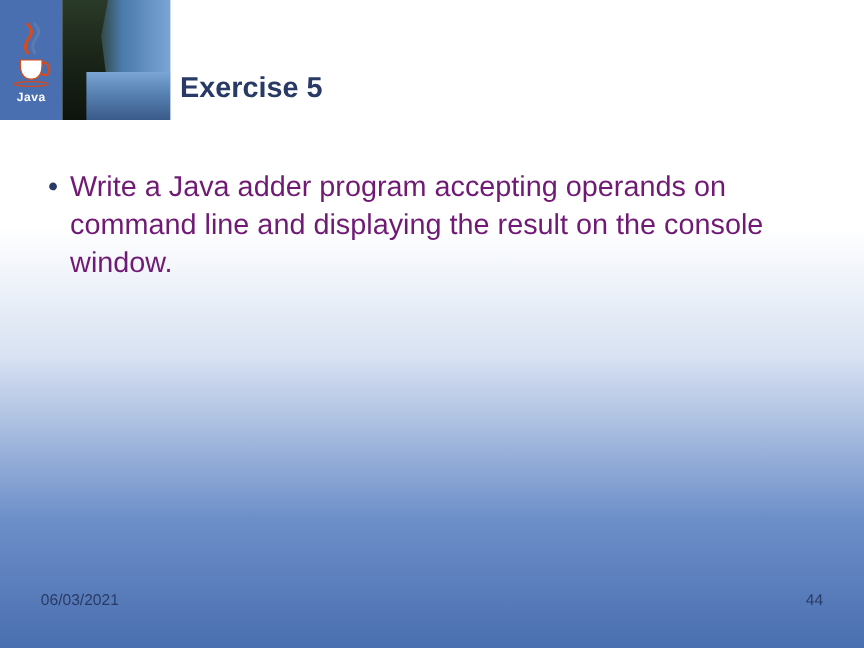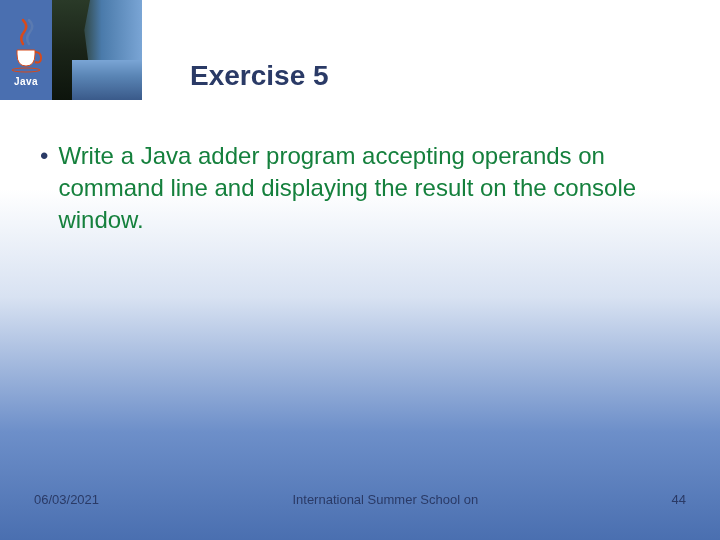--- a/index.html
+++ b/index.html
@@ -45,44 +45,43 @@
   .cliff::after {
     content: "";
     position: absolute;
     bottom: 0; left: 20px; width: 70px; height: 40px;
     background: linear-gradient(to top, #3a5a8a 0%, #5a85b5 60%, #7aa5d5 100%);
   }
   .title {
     position: absolute;
     top: 60px;
     left: 150px;
-    font-size: 28px;
+    font-size: 24px;
     font-weight: bold;
     color: #2a3a66;
-    margin-left: 40px;
   }
   .content {
     position: absolute;
     top: 140px;
     left: 40px;
     right: 40px;
   }
   .bullet-item {
     display: flex;
     align-items: flex-start;
     gap: 10px;
   }
   .bullet-dot {
     color: #2a3a66;
     font-size: 24px;
     line-height: 32px;
     flex-shrink: 0;
   }
   .bullet-text {
-    color: #15803d;
+    color: #701a75;
     font-size: 24px;
     line-height: 32px;
   }
   .footer {
     position: absolute;
     bottom: 12px;
     left: 0;
     width: 720px;
     height: 36px;
     display: flex;
@@ -122,16 +121,15 @@
 <div class="content">
   <div class="bullet-item">
     <span class="bullet-dot">•</span>
     <span class="bullet-text">Write a Java adder program accepting operands on command line and displaying the result on the console window.</span>
   </div>
 </div>
 
 <div class="footer">
   <div>06/03/2021</div>
   <div class="footer-center">
-    <div>International Summer School on</div>
   </div>
   <div class="footer-right">44</div>
 </div>
 
 </body></html>

